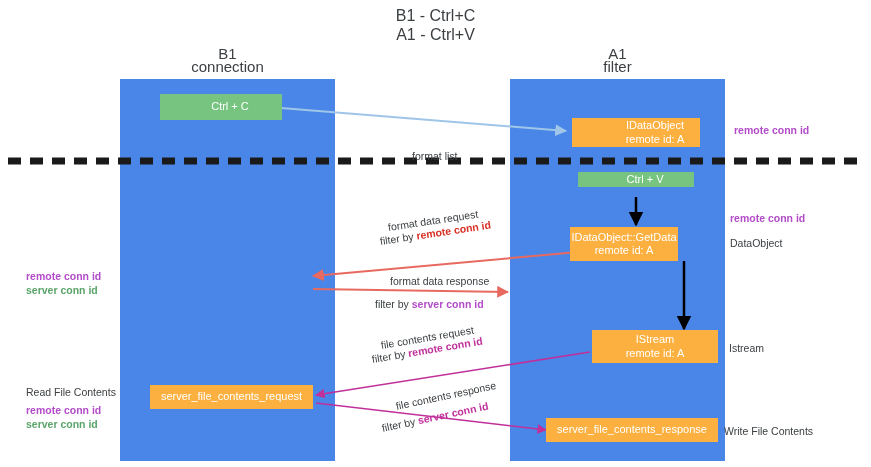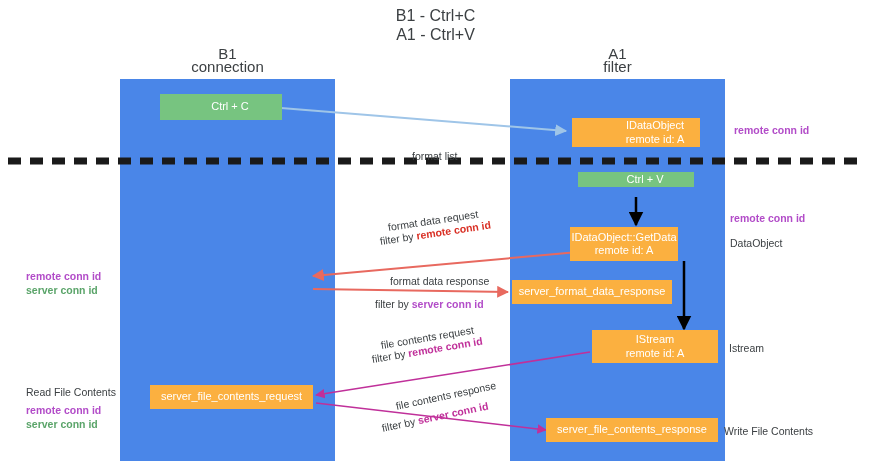--- a/index.html
+++ b/index.html
@@ -113,21 +113,20 @@
 
   <div class="abs node orange" style="left:572px;top:118px;width:128px;height:29px;padding-left:44px;">IDataObject
 remote id: A</div>
 
   <div class="abs node green" style="left:578px;top:172px;width:116px;height:15px;">Ctrl + V</div>
 
   <div class="abs node orange" style="left:570px;top:227px;width:108px;height:34px;">IDataObject::GetData
 remote id: A</div>
 
 
-  <div class="abs node orange" style="left:512px;top:280px;width:160px;height:24px;">server_format_data_response</div>
 
   <div class="abs node orange" style="left:592px;top:330px;width:126px;height:33px;">IStream
 remote id: A</div>
 
   <div class="abs node orange" style="left:546px;top:418px;width:172px;height:24px;">server_file_contents_response</div>
 
   <div class="abs node orange" style="left:150px;top:385px;width:163px;height:24px;">server_file_contents_request</div>
 
   <div class="abs edge-label" style="left:412px;top:102px;margin-top:48px;">format list</div>
 

